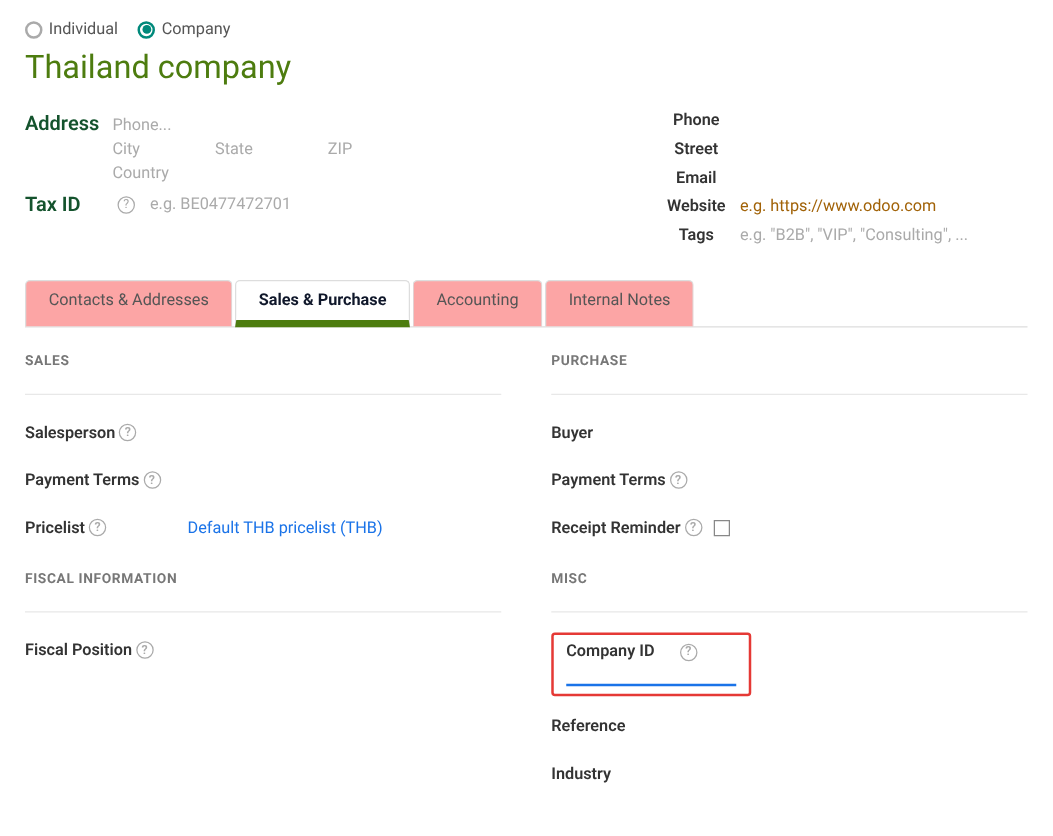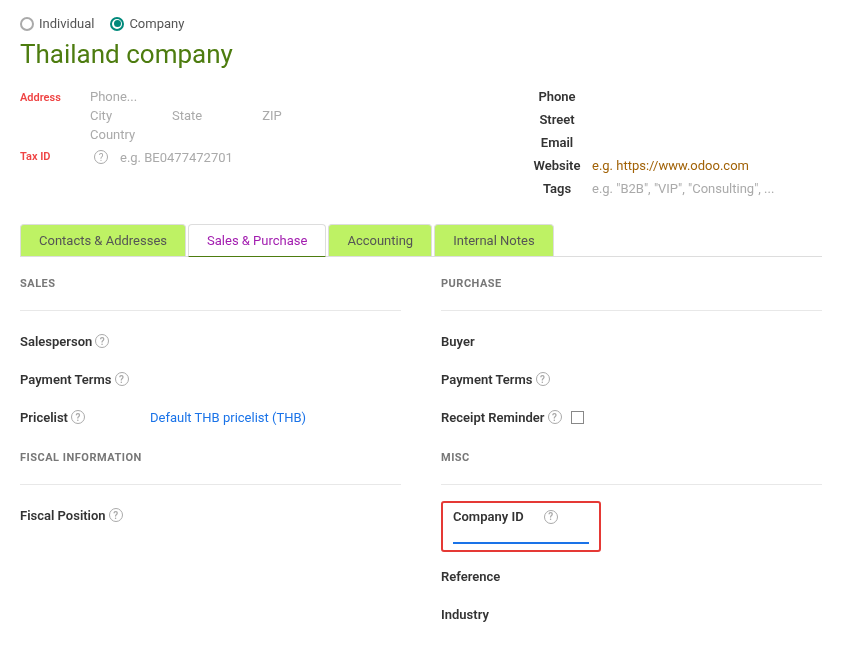--- a/index.html
+++ b/index.html
@@ -60,38 +60,39 @@
       width: 300px;
     }
     .field-row {
       display: flex;
       align-items: baseline;
       margin-bottom: 6px;
     }
     .field-label {
       font-weight: 600;
       min-width: 70px;
-      font-size: 11px;
-      color: #ef4444;
+      font-size: 16px;
+      color: #14532d;
     }
     .field-value {
       color: #aaa;
       font-size: 13px;
     }
     .address-lines {
       display: flex;
       flex-direction: column;
       gap: 4px;
     }
     .address-inline {
       display: flex;
       gap: 60px;
     }
     .tax-row {
       display: flex;
+      align-items: center;
       gap: 4px;
       margin-top: 8px;
     }
     .help-icon {
       display: inline-flex;
       align-items: center;
       justify-content: center;
       width: 14px;
       height: 14px;
       border-radius: 50%;
@@ -121,30 +122,30 @@
       display: flex;
       border-bottom: 1px solid #ddd;
       margin-bottom: 0;
     }
     .tab {
       padding: 8px 18px;
       font-size: 13px;
       cursor: pointer;
       border: 1px solid #ddd;
       border-bottom: none;
-      background: #bef264;
+      background: #fca5a5;
       color: #555;
       margin-right: 2px;
       border-radius: 4px 4px 0 0;
     }
     .tab.active {
       background: #fff;
-      font-weight: 400;
-      color: #a21caf;
-      border-bottom: 1px solid #4d7c0f;
+      font-weight: 700;
+      color: #0f172a;
+      border-bottom: 6px solid #4d7c0f;
       margin-bottom: -1px;
     }
     
     .tab-content {
       padding-top: 20px;
     }
     .two-col {
       display: flex;
       gap: 40px;
     }

